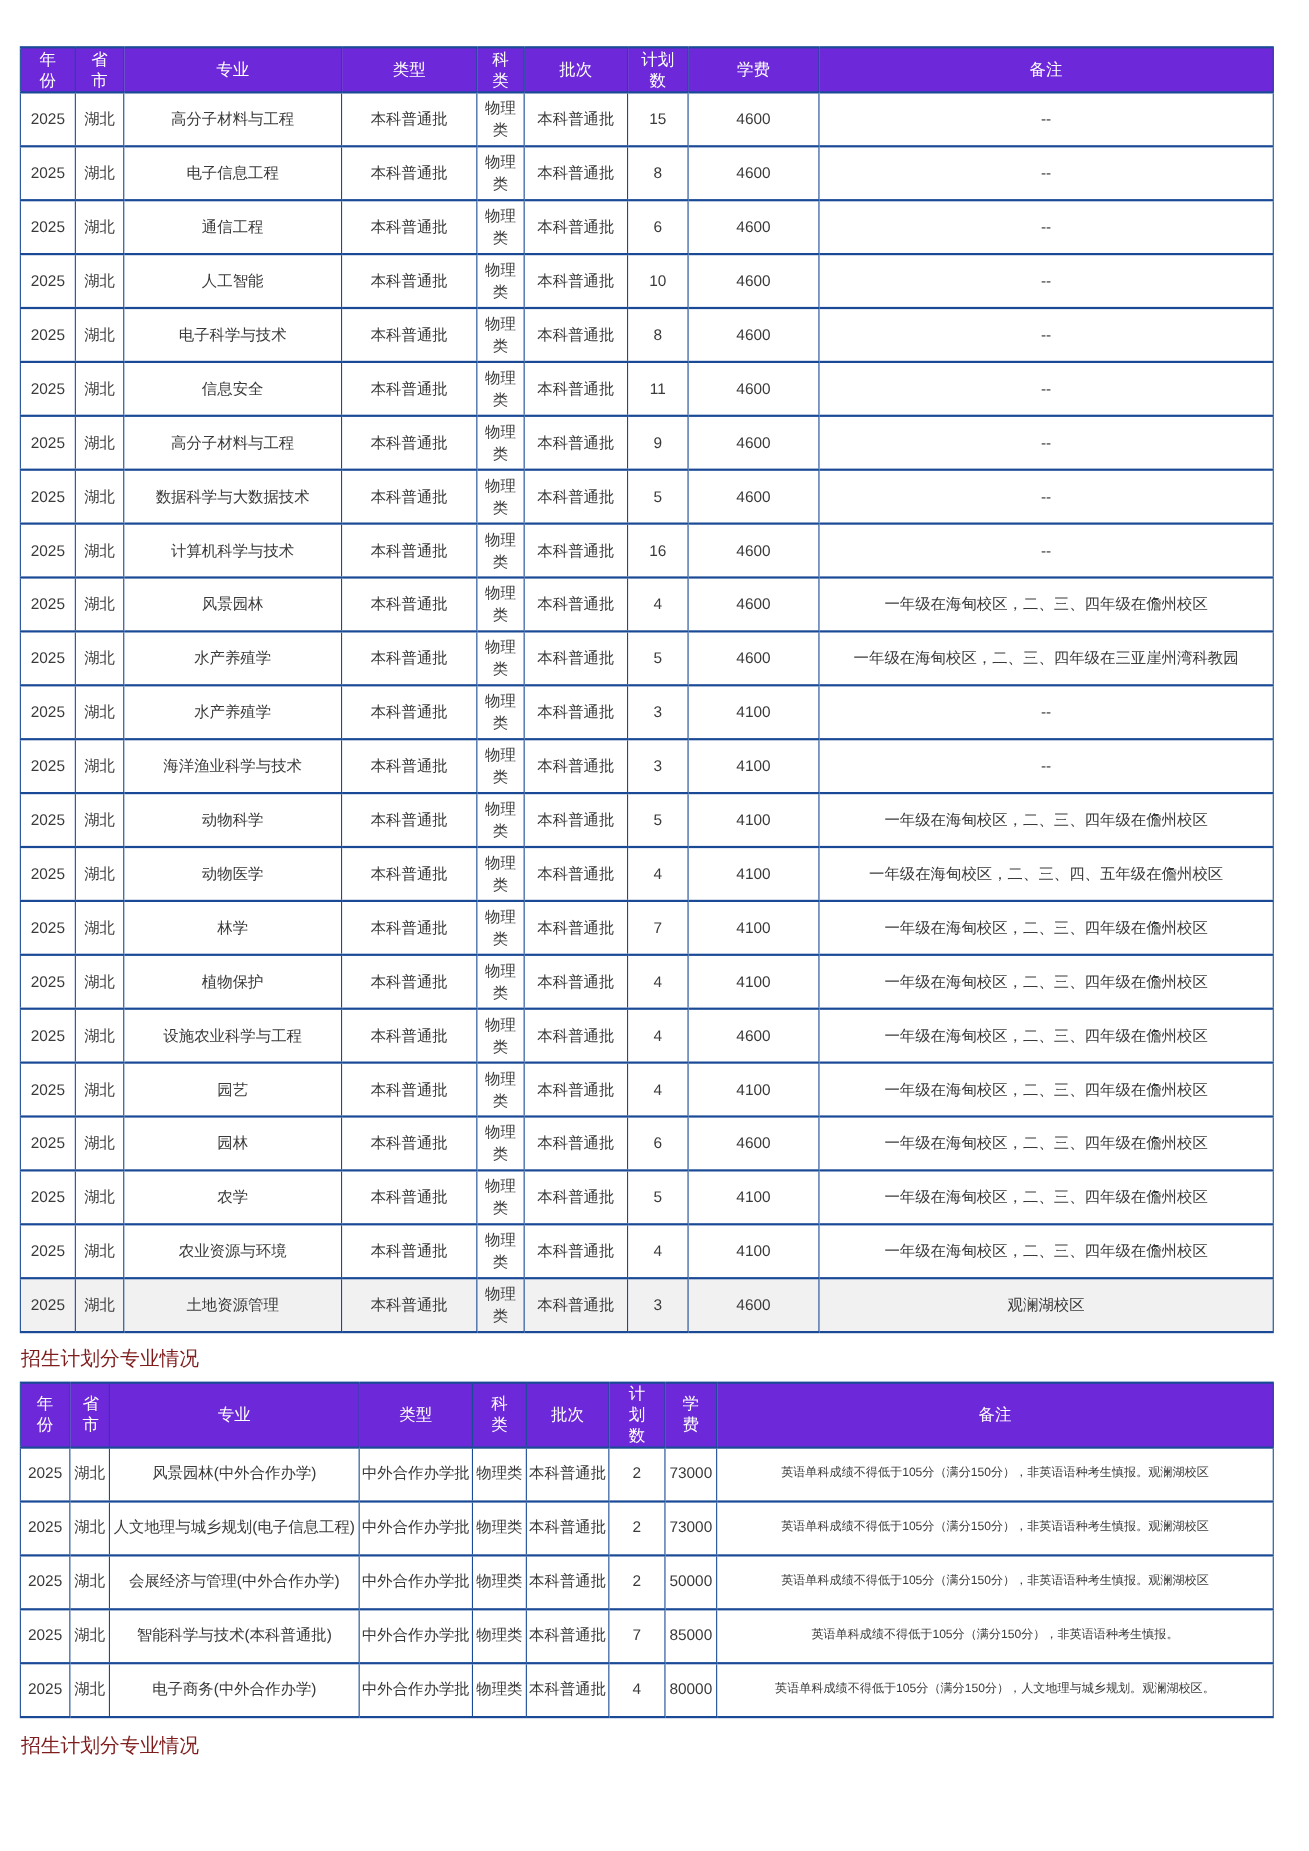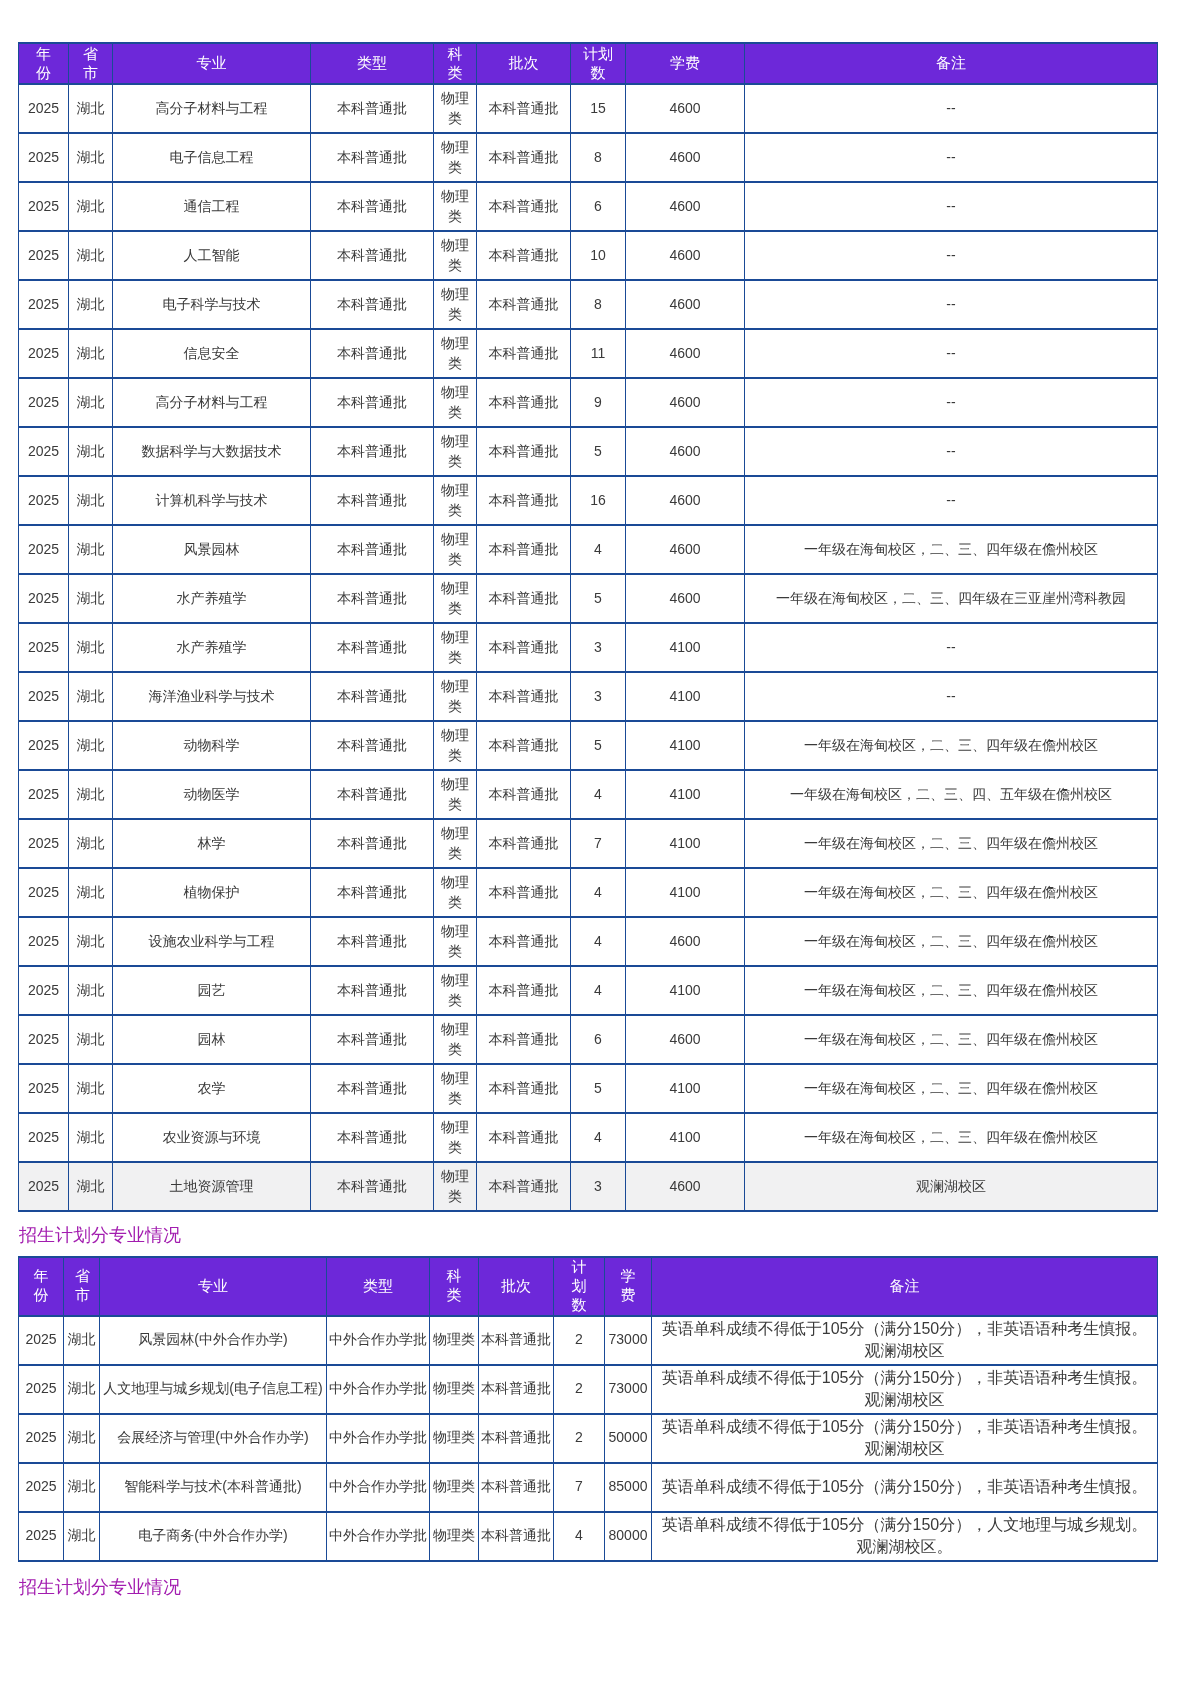--- a/index.html
+++ b/index.html
@@ -36,27 +36,27 @@
     word-break: break-all;
   }
   table.plan th, table.plan td {
     border: 1px solid #1a4a96;
     border-top-width: 2px;
     border-bottom-width: 2px;
   }
   
   table.t2 th { height: 46px; }
   table.t2 td { padding: 0 2px; }
-  table.t2 td:last-child { font-size: 16px; margin-top: 44px; }
+  table.t2 td:last-child { font-size: 11px; margin-top: 44px; }
   
   tr.shaded td { background: #f1f1f2; }
 
   .caption {
     font-size: 18px;
-    color: #a21caf;
+    color: #7f1d1d;
     margin: 13px 12px 9px 1px;
     line-height: 1.2;
   }
   .caption.last { margin-top: 15px; }
 </style>
 </head>
 <body>
 
 <div class="page">
 

